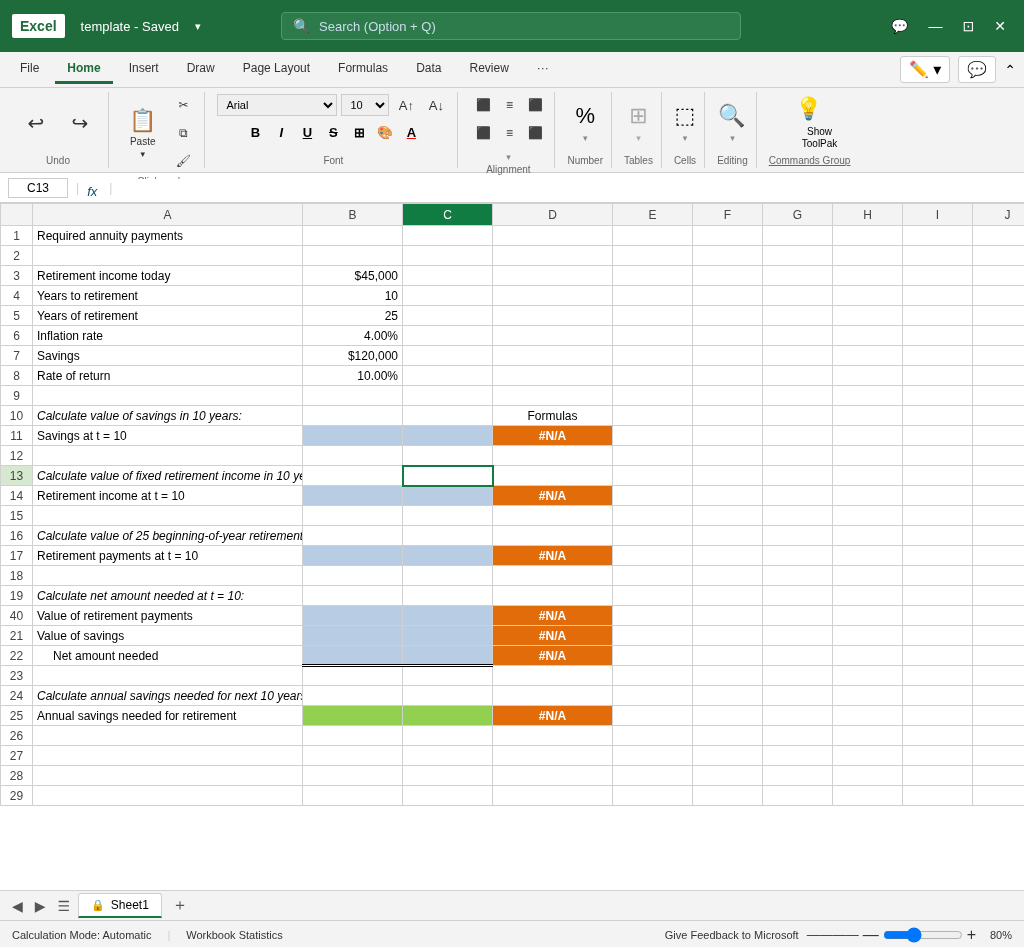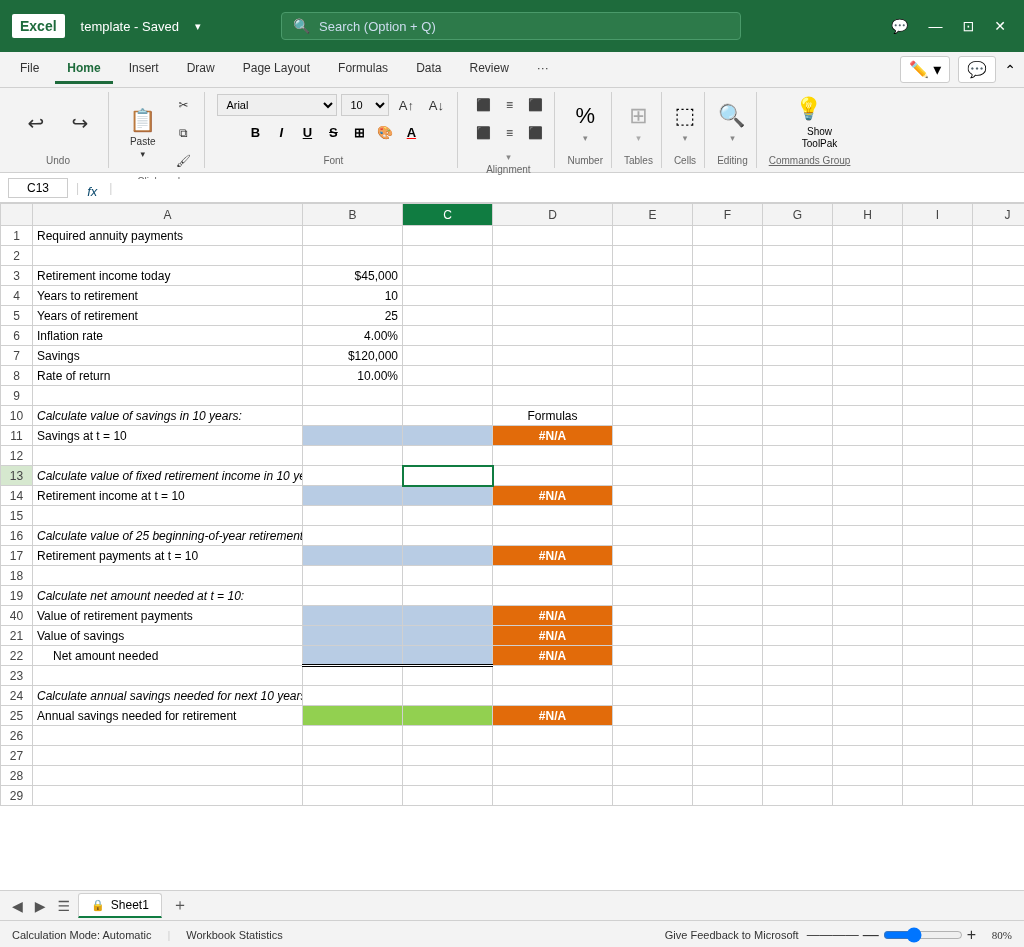--- a/index.html
+++ b/index.html
@@ -912,16 +912,16 @@
     <span style="color:#d0d0d0;">|</span>
     <span style="cursor:pointer;">Workbook Statistics</span>
   </div>
   <div id="status-right">
     <span style="cursor:pointer;">Give Feedback to Microsoft</span>
     <div id="zoom-control">
       <span style="cursor:pointer;font-size:13px;">————</span>
       <span style="cursor:pointer;font-size:16px;">—</span>
       <input type="range" min="10" max="200" value="80" style="width: 80px;">
       <span style="cursor:pointer;font-size:16px;">+</span>
-      <span style="min-width:32px;text-align:right;font-family:Liberation Serif, serif;">80%</span>
+      <span style="min-width:32px;text-align:right;">80%</span>
     </div>
   </div>
 </div>
 
 </body></html>

